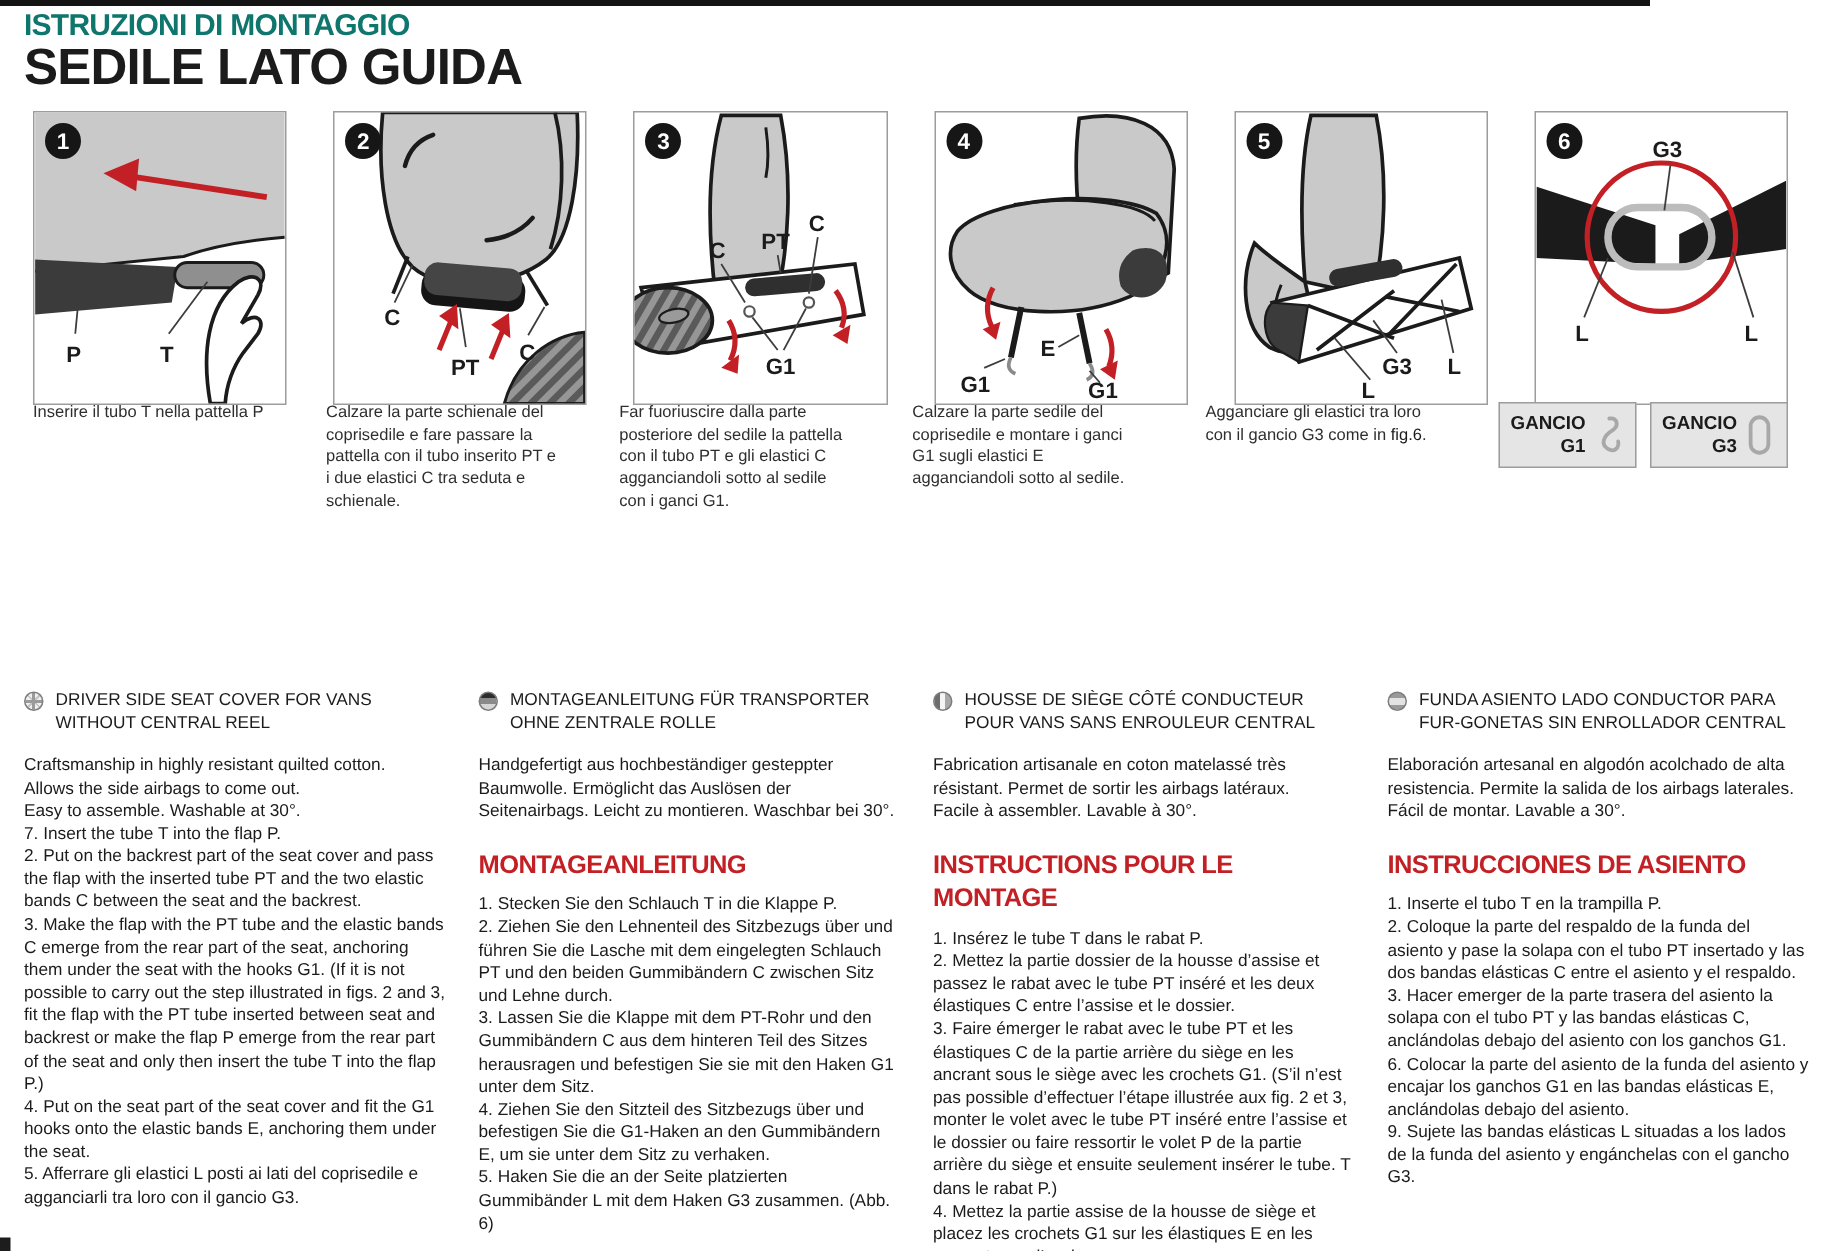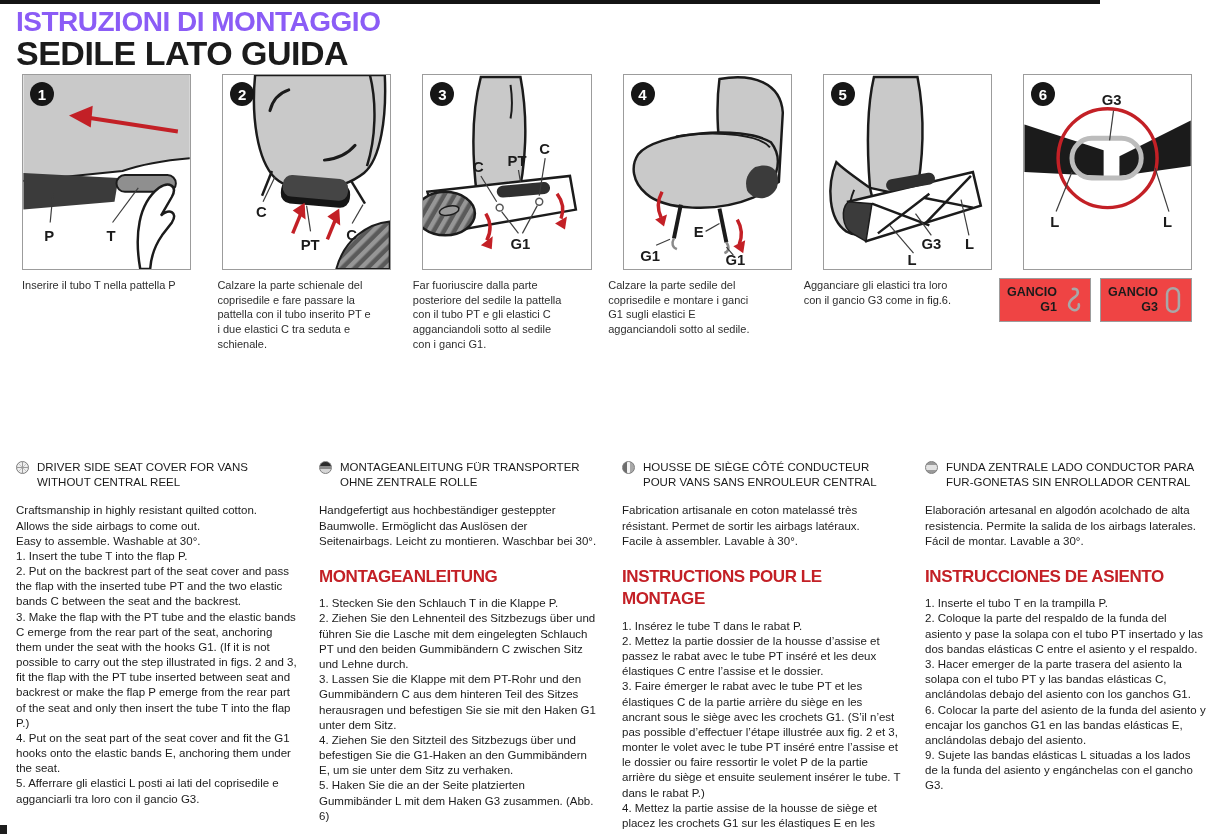--- a/index.html
+++ b/index.html
@@ -4,39 +4,39 @@
 <style>
   html,body{margin:0;padding:0;}
   body{
     width:1214px;height:834px;position:relative;overflow:hidden;
     background:#ffffff;color:#1b1b1b;
     font-family:"Liberation Sans",sans-serif;
   }
   .topbar{position:absolute;top:0;left:0;width:1100px;height:4px;background:#141414;}
   .corner-mark{position:absolute;left:0;bottom:0;width:7px;height:9px;background:#1d1d1d;}
   header{position:absolute;top:7px;left:16px;}
-  h1{margin:0;font-size:28px;line-height:1.05;letter-spacing:-0.5px;color:#8b5cf6;font-weight:bold;}
+  h1{margin:0;font-size:20px;line-height:1.05;letter-spacing:-0.5px;color:#0f766e;font-weight:bold;}
   h2{margin:0;font-size:34px;line-height:1.05;letter-spacing:-0.5px;color:#1b1b1b;font-weight:bold;}
 
   .figures-row{position:absolute;left:22px;top:74px;width:1170px;display:flex;gap:31px;}
   .figure-box{flex:1;height:196px;border:1px solid #9c9c9c;background:#fff;position:relative;box-sizing:border-box;}
   .fig-num{position:absolute;top:7px;left:7px;width:24px;height:24px;border-radius:50%;
     background:#161616;color:#fff;font-weight:bold;font-size:15px;
     display:flex;align-items:center;justify-content:center;z-index:2;}
   svg.fig{position:absolute;inset:0;width:100%;height:100%;}
   svg.fig text{font-family:"Liberation Sans",sans-serif;font-weight:bold;font-size:15px;fill:#1b1b1b;}
 
-  .captions-row{position:absolute;left:22px;top:278px;width:1170px;display:flex;gap:40px;
+  .captions-row{position:absolute;left:22px;top:268px;width:1170px;display:flex;gap:40px;
     font-size:11px;line-height:1.33;color:#2e2e2e;justify-content:space-between;}
   .captions-row > div{flex:1;}
   .caption b{font-weight:normal;color:#1b1b1b;}
 
   .hooks-cell{display:flex;gap:9px;}
   .hook-box{flex:1;border:1px solid #9c9c9c;height:44px;box-sizing:border-box;
-    display:flex;align-items:center;padding:4px 7px;gap:4px;background:#ef4444;}
+    display:flex;align-items:center;padding:4px 7px;gap:4px;background:#e5e5e5;}
   .hook-text{flex:1;font-weight:bold;font-size:12.5px;line-height:1.2;color:#1b1b1b;}
   .hook-code{text-align:right;}
   .hook-icon{width:22px;height:30px;flex:0 0 auto;}
 
   .columns{position:absolute;left:16px;top:460px;width:1190px;display:flex;gap:22px;}
   .column{flex:1;font-size:11.5px;line-height:1.32;}
   .col-header{font-weight:normal;position:relative;padding-left:21px;min-height:15px;}
   .flag-icon{position:absolute;left:0;top:1px;width:13px;height:13px;border-radius:50%;
     border:1px solid #7d7d7d;box-sizing:border-box;}
   .flag-gb{background:
@@ -237,21 +237,21 @@
 
   <section class="column">
     <div class="col-header">
       <span class="flag-icon flag-gb"></span>
       <span>DRIVER SIDE SEAT COVER FOR VANS WITHOUT CENTRAL REEL</span>
     </div>
     <div class="col-desc">Craftsmanship in highly resistant quilted cotton.
 Allows the side airbags to come out.
 Easy to assemble. Washable at 30°.</div>
     <div class="steps">
-      <p class="step">1. Insert the tube T into the flap P.</p>
+      <p class="step">7. Insert the tube T into the flap P.</p>
       <p class="step">2. Put on the backrest part of the seat cover and pass the flap with the inserted tube PT and the two elastic bands C between the seat and the backrest.</p>
       <p class="step">3. Make the flap with the PT tube and the elastic bands C emerge from the rear part of the seat, anchoring them under the seat with the hooks G1. (If it is not possible to carry out the step illustrated in figs. 2 and 3, fit the flap with the PT tube inserted between seat and backrest or make the flap P emerge from the rear part of the seat and only then insert the tube T into the flap P.)</p>
       <p class="step">4. Put on the seat part of the seat cover and fit the G1 hooks onto the elastic bands E, anchoring them under the seat.</p>
       <p class="step">5. Afferrare gli elastici L posti ai lati del coprisedile e agganciarli tra loro con il gancio G3.</p>
     </div>
   </section>
 
   <section class="column">
     <div class="col-header">
       <span class="flag-icon flag-de"></span>
@@ -281,21 +281,21 @@
       <p class="step">2. Mettez la partie dossier de la housse d’assise et passez le rabat avec le tube PT inséré et les deux élastiques C entre l’assise et le dossier.</p>
       <p class="step">3. Faire émerger le rabat avec le tube PT et les élastiques C de la partie arrière du siège en les ancrant sous le siège avec les crochets G1. (S’il n’est pas possible d’effectuer l’étape illustrée aux fig. 2 et 3, monter le volet avec le tube PT inséré entre l’assise et le dossier ou faire ressortir le volet P de la partie arrière du siège et ensuite seulement insérer le tube. T dans le rabat P.)</p>
       <p class="step">4. Mettez la partie assise de la housse de siège et placez les crochets G1 sur les élastiques E en les ancrant sous l’assise.</p>
 
     </div>
   </section>
 
   <section class="column">
     <div class="col-header">
       <span class="flag-icon flag-es"></span>
-      <span>FUNDA ZENTRALE LADO CONDUCTOR PARA FUR-GONETAS SIN ENROLLADOR CENTRAL</span>
+      <span>FUNDA ASIENTO LADO CONDUCTOR PARA FUR-GONETAS SIN ENROLLADOR CENTRAL</span>
     </div>
     <div class="col-desc">Elaboración artesanal en algodón acolchado de alta resistencia. Permite la salida de los airbags laterales. Fácil de montar. Lavable a 30°.</div>
     <div class="col-heading">INSTRUCCIONES DE ASIENTO</div>
     <div class="steps">
       <p class="step">1. Inserte el tubo T en la trampilla P.</p>
       <p class="step">2. Coloque la parte del respaldo de la funda del asiento y pase la solapa con el tubo PT insertado y las dos bandas elásticas C entre el asiento y el respaldo.</p>
       <p class="step">3. Hacer emerger de la parte trasera del asiento la solapa con el tubo PT y las bandas elásticas C, anclándolas debajo del asiento con los ganchos G1.</p>
       <p class="step">6. Colocar la parte del asiento de la funda del asiento y encajar los ganchos G1 en las bandas elásticas E, anclándolas debajo del asiento.</p>
       <p class="step">9. Sujete las bandas elásticas L situadas a los lados de la funda del asiento y engánchelas con el gancho G3.</p>
     </div>

